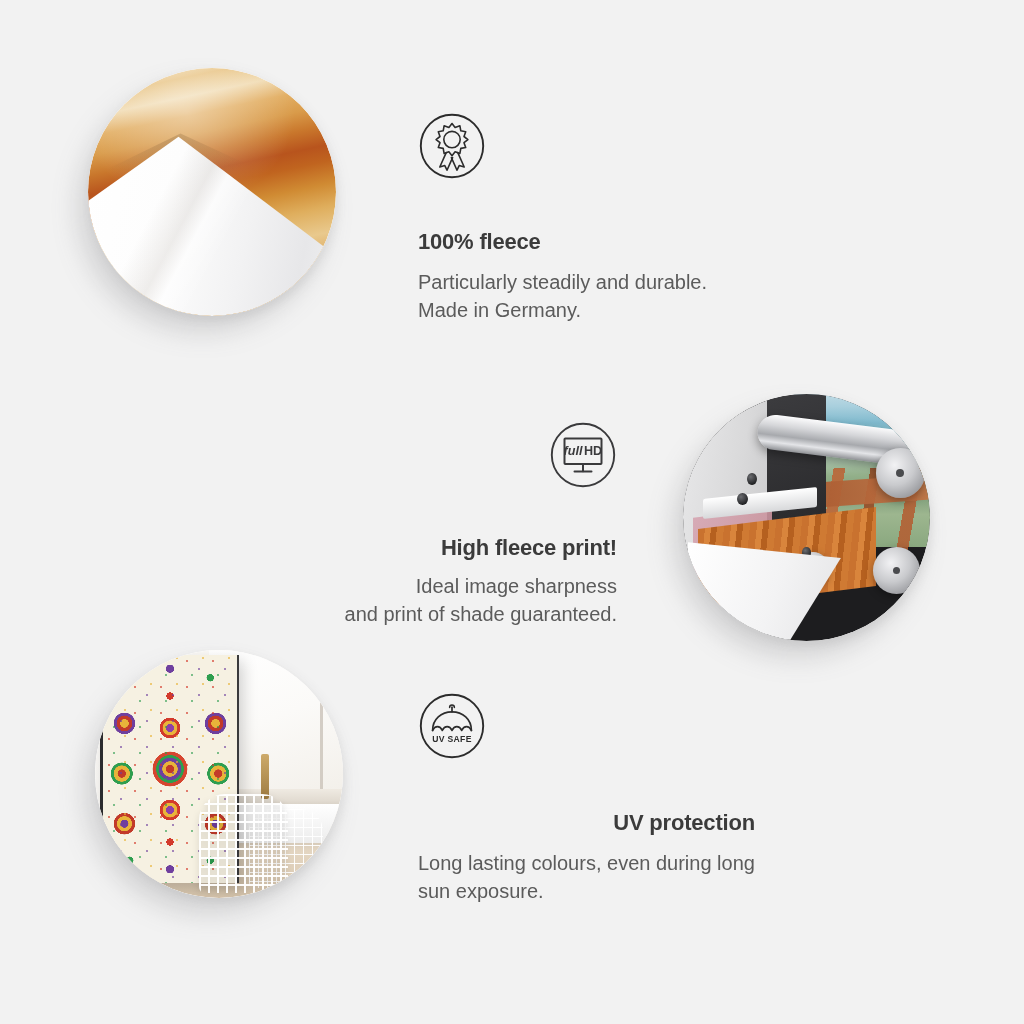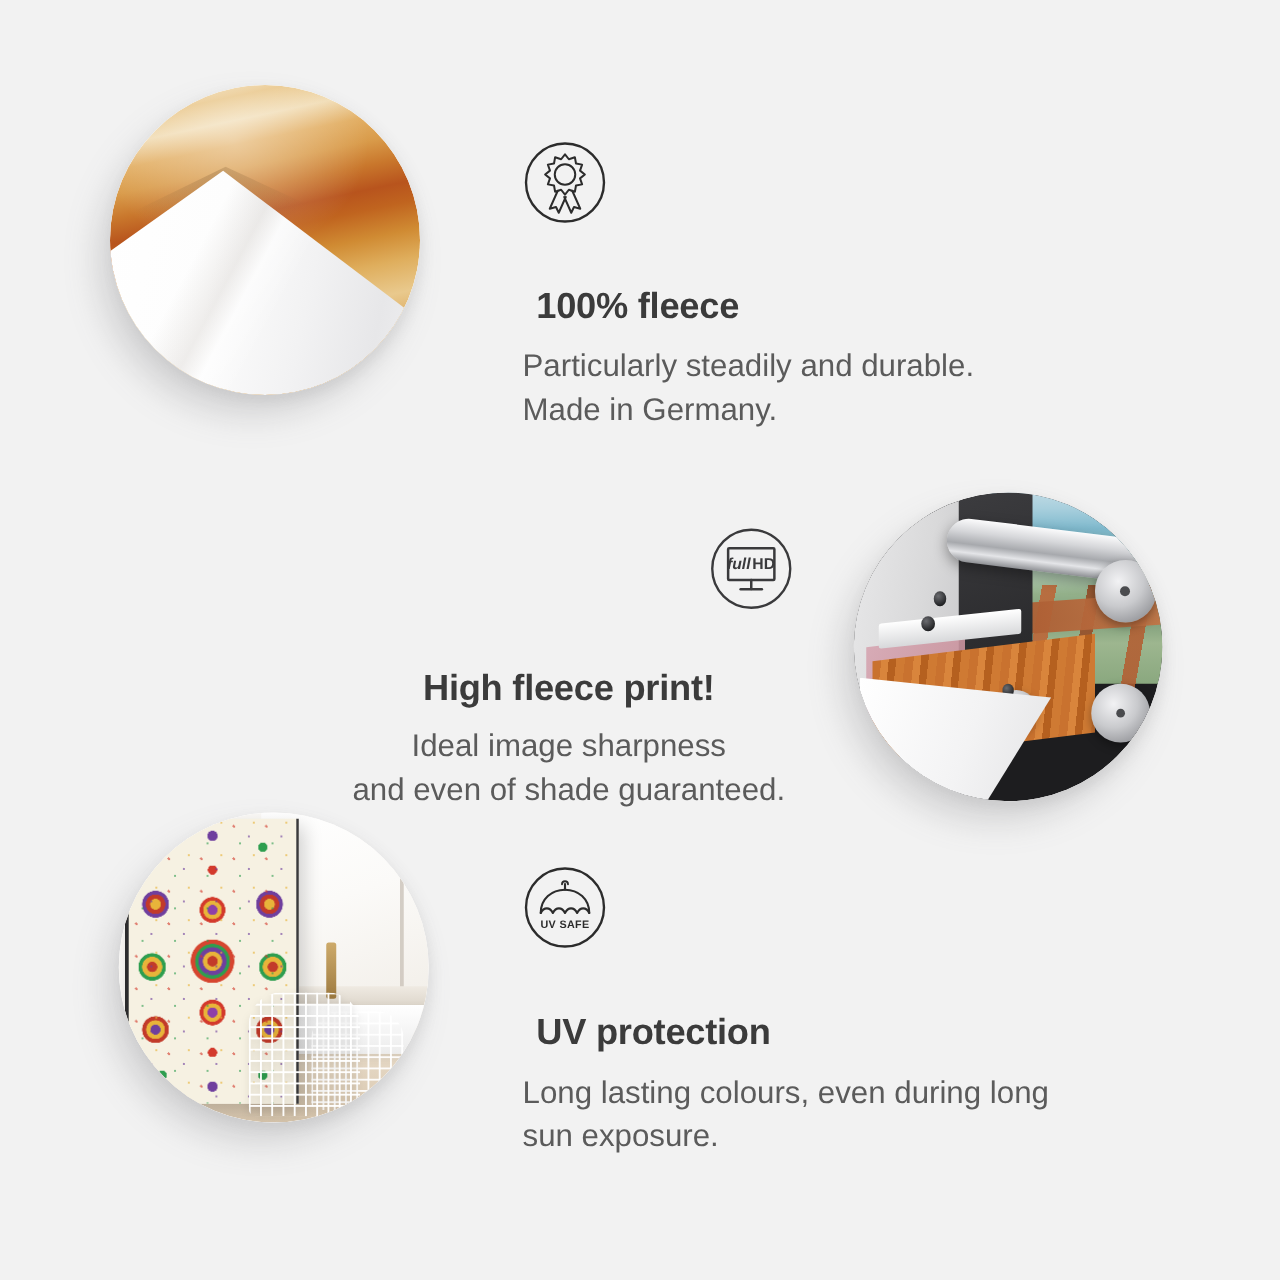--- a/index.html
+++ b/index.html
@@ -269,47 +269,47 @@
   
   .feature { position: absolute; }
   .icon-circle {
     width: 68px; height: 68px;
     border-radius: 50%;
     display: block;
   }
   .icon-circle svg { display:block; width:68px; height:68px; }
 
   .feature-title {
-    font-size: 29px;
+    font-size: 22px;
     font-weight: bold;
     color: #3b3b3b;
     letter-spacing: -0.2px;
-    margin: 11px;
+    margin: 0;
     white-space: nowrap;
   }
   .feature-body {
-    font-size: 25px;
+    font-size: 20px;
     font-weight: normal;
     color: #5b5b5b;
     line-height: 1.38;
     margin: 0;
     white-space: pre-line;
   }
 
   .f1 { left: 418px; top: 112px; text-align: left; }
   .f1 .icon-wrap { margin-bottom: 49px; }
   .f1 .feature-title { margin-bottom: 14px; }
 
-  .f2 { right: 389px; top: 421px; text-align: center; width: 360px; }
+  .f2 { right: 407px; top: 421px; text-align: right; width: 360px; }
   .f2 .icon-wrap { display:flex; justify-content:flex-end; margin-bottom: 46px; }
   .f2 .feature-title { margin-bottom: 12px; }
 
   .f3 { left: 418px; top: 692px; text-align: left; }
   .f3 .icon-wrap { margin-bottom: 50px; text-decoration: underline; }
-  .f3 .feature-title { margin-bottom: 14px; }
+  .f3 .feature-title { margin-bottom: 14px; text-align: right; }
 </style>
 </head>
 <body>
 
 <div class="stage">
 
   <div class="photo-circle" style="left:88px; top:68px; width:248px; height:248px;">
     <div class="photo-inner">
       <div class="fleece-bg"></div>
       <div class="fleece-sheen"></div>
@@ -344,21 +344,21 @@
           <rect x="15.5" y="17.5" width="37" height="25.5" rx="0.8" stroke-width="2"></rect>
           <path d="M34 43 v7.2" stroke-width="2"></path>
           <path d="M25.5 50.4 h17" stroke-width="2"></path>
           <text x="34" y="34.4" text-anchor="middle" fill="#3a3a3c" stroke="none" font-family="'Liberation Sans','DejaVu Sans',sans-serif" font-size="12.6" font-weight="bold" font-style="italic" dx="-10">full</text>
           <text x="34" y="34.4" text-anchor="middle" fill="#3a3a3c" stroke="none" font-family="'Liberation Sans','DejaVu Sans',sans-serif" font-size="12.6" font-weight="bold" dx="10">HD</text>
         </svg>
       </span>
     </div>
     <h2 class="feature-title">High fleece print!</h2>
     <p class="feature-body">Ideal image sharpness
-and even of shade guaranteed.</p>
+and print of shade guaranteed.</p>
   </div>
 
   <div class="photo-circle" style="left:683px; top:394px; width:247px; height:247px;">
     <div class="photo-inner">
       <div class="press-bg"></div>
       <div class="press-print"></div>
       <div class="press-print-rail"></div>
       <div class="press-print-rail2"></div>
       <div class="press-darkwall"></div>
       <div class="press-wallpanel"></div>

